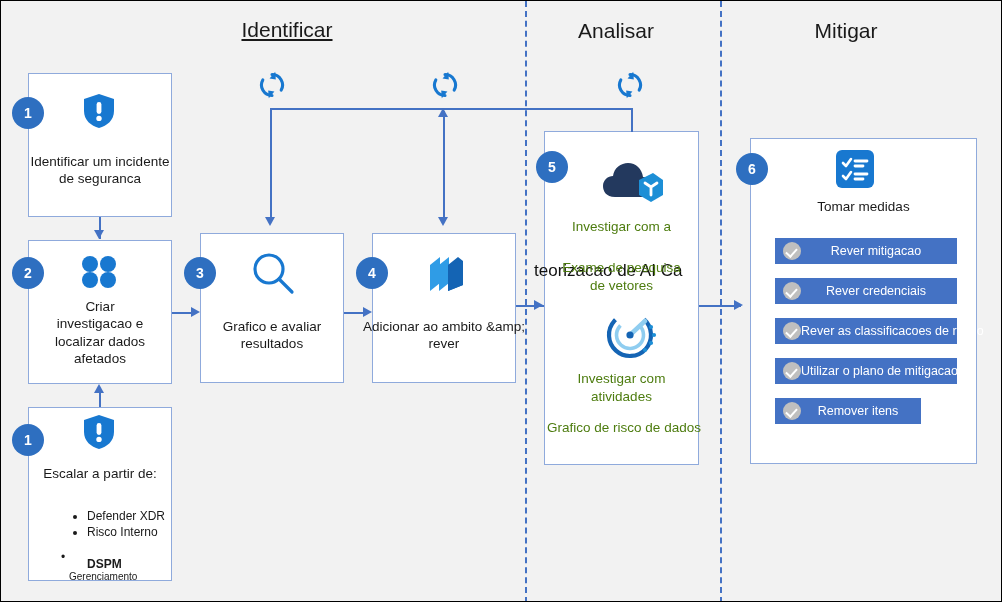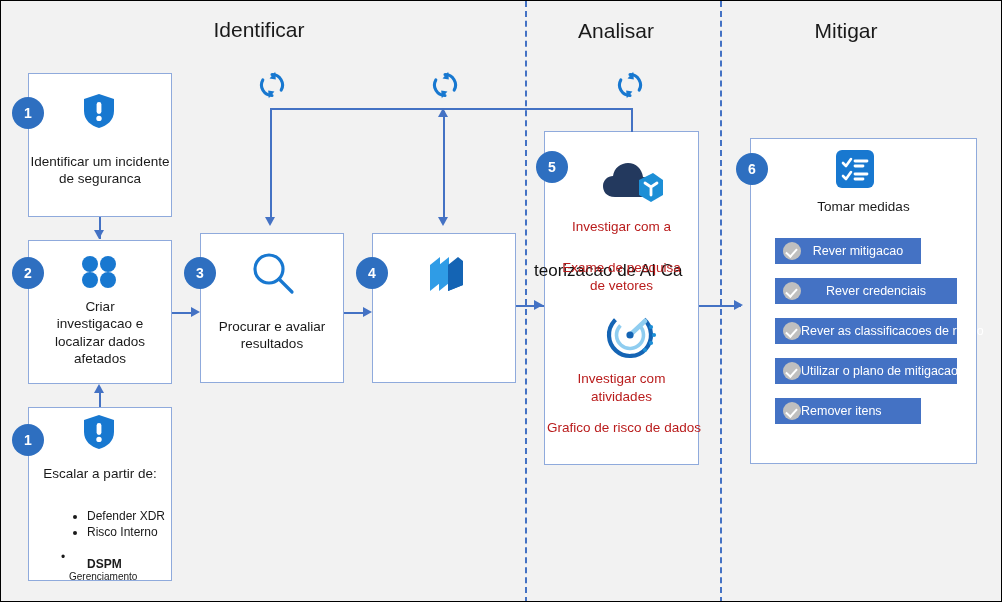--- a/index.html
+++ b/index.html
@@ -127,21 +127,21 @@
   }
   .action-btn .blabel{
     flex:1 1 auto;
     text-align:center;
     color:#ffffff;
     font-size:12.5px;
     white-space:nowrap;
     padding-right:6px;
   }
   .action-btn.ovf .blabel{
-    text-align:left;
+    text-align:center;
     overflow:visible;
   }
 
   
   .blist{
     position:absolute;
     margin:18px;
     padding-left:34px;
     font-size:12px;
     color:#1a1a1a;
@@ -159,32 +159,32 @@
   
   .ovl-big{
     position:absolute;
     font-size:17px;
     color:#111;
     white-space:nowrap;
   }
   .ovl-small{
     position:absolute;
     font-size:13.5px;
-    color:#b91c1c;
+    color:#4d7c0f;
     text-align:center;
     line-height:1.3;
     white-space:pre-line;
   }
 </style>
 </head>
 <body>
 
 <div id="stage">
 
-  <div class="phase-title" style="left:158px;top:17px;width:200px;">Identificar</div>
+  <div class="phase-title" style="left:186px;top:17px;width:200px;text-decoration:underline;">Identificar</div>
   <div class="phase-title" style="left:520px;top:18px;width:190px;">Analisar</div>
   <div class="phase-title" style="left:745px;top:18px;width:200px;">Mitigar</div>
 
   <div class="lane-div" style="left:524px;height:602px;"></div>
   <div class="lane-div" style="left:719px;height:602px;"></div>
 
   <div class="conn h" style="left:269px;top:107px;width:362px;"></div>
 
   <div class="conn v" style="left:269px;top:107px;height:112px;"></div>
   <div class="arrow down" style="left:264px;top:216px;"></div>
@@ -275,36 +275,38 @@
   <div class="arrow up" style="left:93px;top:383px;"></div>
 
   <div class="box" style="left:199px;top:232px;width:144px;height:150px;"></div>
   <div class="step-badge" style="left:183px;top:256px;">3</div>
   <div class="icon" style="left:250px;top:250px;">
     <svg width="44" height="44" viewBox="0 0 44 44">
       <circle cx="18" cy="18" r="14" fill="none" stroke="#1878d0" stroke-width="3.2"></circle>
       <line x1="28" y1="28" x2="41" y2="41" stroke="#1878d0" stroke-width="3.2" stroke-linecap="round"></line>
     </svg>
   </div>
-  <div class="box-label" style="left:193px;width:156px;top:317px;">Procurar e avaliar
+  <div class="box-label" style="left:193px;width:156px;top:317px;">Grafico e avaliar
 resultados</div>
 
   <div class="conn h" style="left:343px;top:311px;width:21px;"></div>
   <div class="arrow right" style="left:362px;top:306px;"></div>
 
   <div class="box" style="left:371px;top:232px;width:144px;height:150px;"></div>
   <div class="step-badge" style="left:355px;top:256px;">4</div>
   <div class="icon" style="left:421px;top:253px;">
     <svg width="46" height="40" viewBox="0 0 46 40">
       <path d="M8 11 L18 3 L18 29 L8 37 Z" fill="#2f9ce6"></path>
       <path d="M17 11 L27 3 L27 29 L17 37 Z" fill="#2f9ce6"></path>
       <path d="M26 11 L36 3 L41 7 L41 31 L26 37 Z" fill="#1464b4"></path>
       <path d="M26 11 L41 7 L41 31 L26 37 Z" fill="#1464b4"></path>
     </svg>
   </div>
+  <div class="box-label wide" style="left:355px;width:176px;top:317px;">Adicionar ao ambito &amp;amp;
+rever</div>
 
   <div class="conn h" style="left:515px;top:304px;width:28px;"></div>
   <div class="arrow right" style="left:533px;top:299px;"></div>
 
   <div class="box" style="left:543px;top:130px;width:155px;height:334px;"></div>
   <div class="step-badge" style="left:535px;top:150px;">5</div>
 
   <div class="icon" style="left:600px;top:158px;">
     <svg width="62" height="52" viewBox="0 0 62 52">
       <path d="M14 38 C5 38 2 32 2 27 C2 21 7 17 12 17 C13 9 20 4 27 4 C35 4 41 10 42 18 C48 18 52 23 52 28 C52 34 47 38 41 38 Z" fill="#23395e"></path>
@@ -347,21 +349,21 @@
       <path d="M8 14 L11 17 L16 10" fill="none" stroke="#ffffff" stroke-width="2.6" stroke-linecap="round" stroke-linejoin="round"></path>
       <path d="M8 27 L11 30 L16 23" fill="none" stroke="#ffffff" stroke-width="2.6" stroke-linecap="round" stroke-linejoin="round"></path>
       <line x1="20" y1="12" x2="32" y2="12" stroke="#ffffff" stroke-width="2.8" stroke-linecap="round"></line>
       <line x1="20" y1="17" x2="28" y2="17" stroke="#ffffff" stroke-width="2.8" stroke-linecap="round"></line>
       <line x1="20" y1="25" x2="32" y2="25" stroke="#ffffff" stroke-width="2.8" stroke-linecap="round"></line>
       <line x1="20" y1="30" x2="28" y2="30" stroke="#ffffff" stroke-width="2.8" stroke-linecap="round"></line>
     </svg>
   </div>
   <div class="box-label" style="left:749px;width:227px;top:197px;">Tomar medidas</div>
 
-  <div class="action-btn" style="left:774px;top:237px;width:146px;">
+  <div class="action-btn" style="left:774px;top:237px;width:182px;">
     <span class="chk"></span>
     <span class="blabel">Rever mitigacao</span>
   </div>
   <div class="action-btn" style="left:774px;top:277px;width:182px;">
     <span class="chk"></span>
     <span class="blabel">Rever credenciais</span>
   </div>
   <div class="action-btn ovf" style="left:774px;top:317px;width:182px;">
     <span class="chk"></span>
     <span class="blabel">Rever as classificacoes de rotulo</span>

